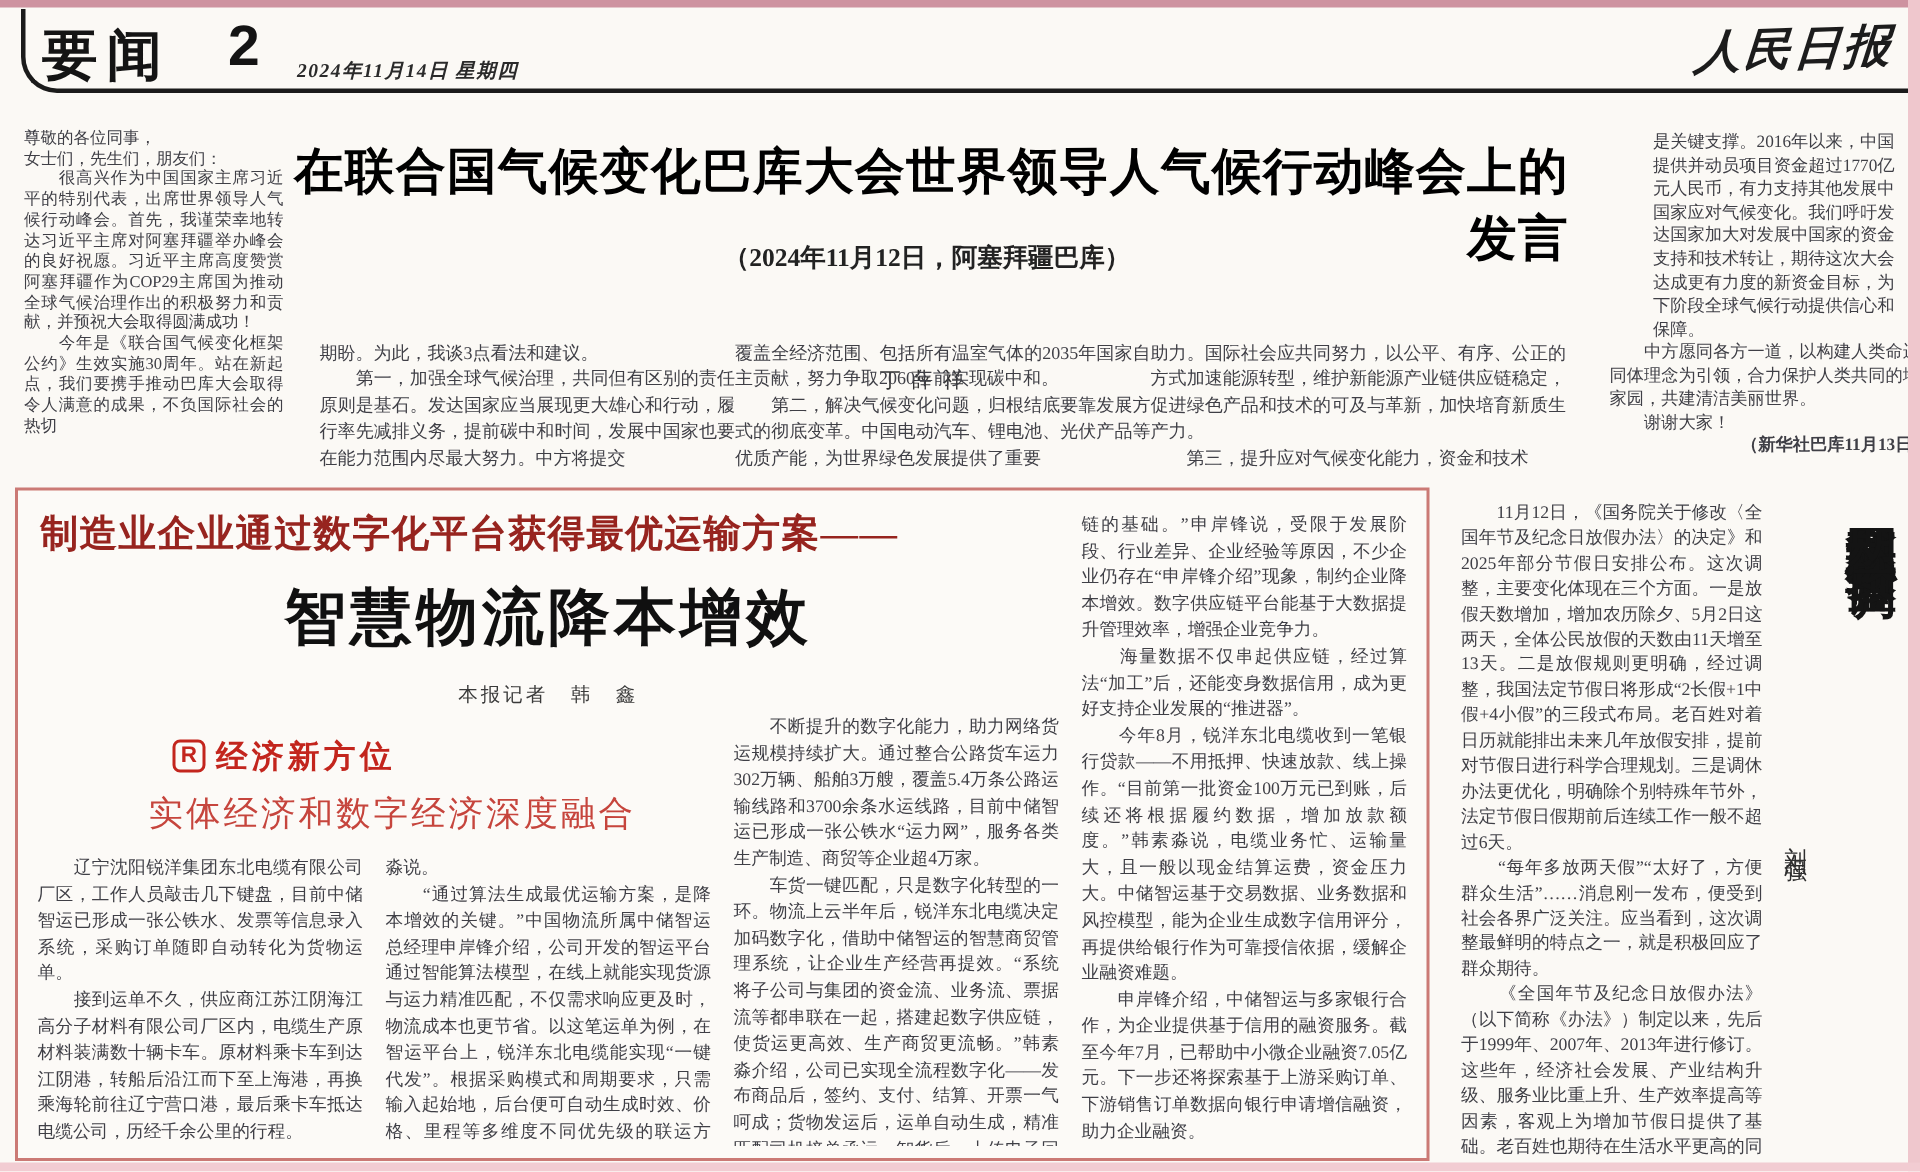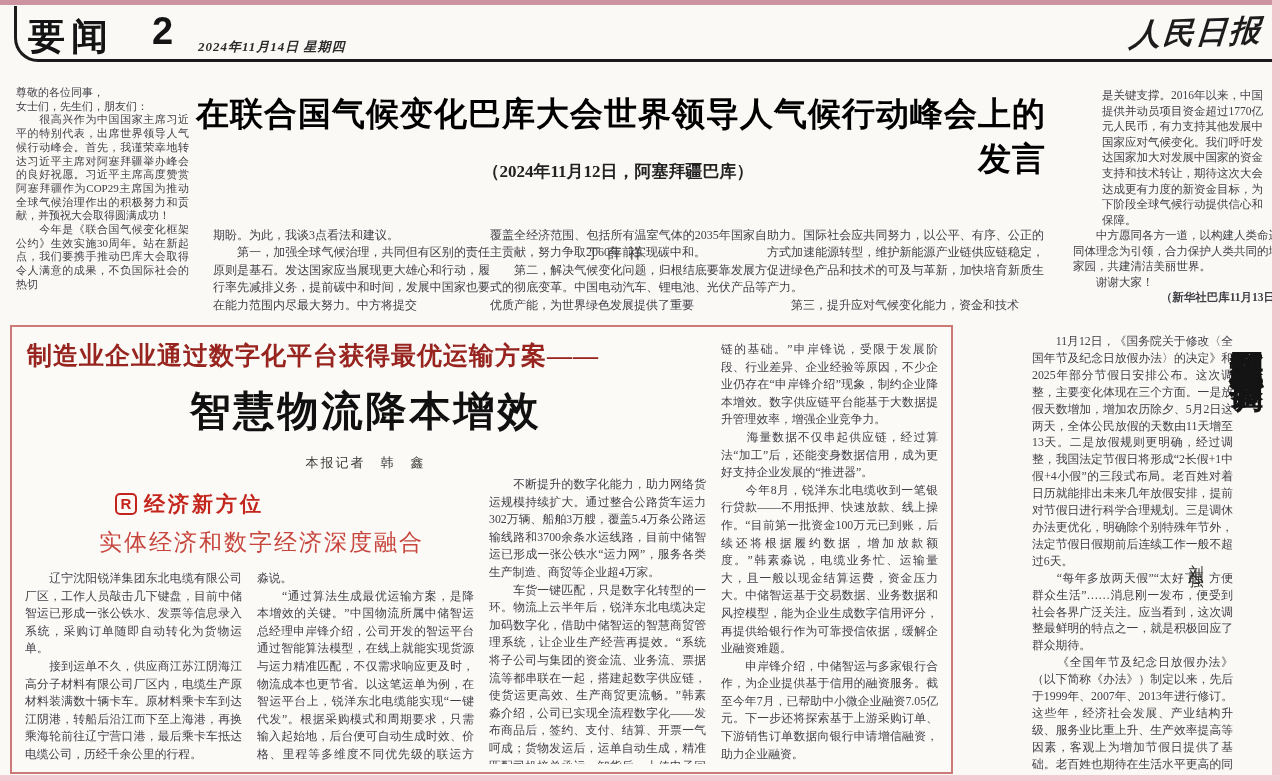--- a/index.html
+++ b/index.html
@@ -79,21 +79,21 @@
   .lg-badge-label { font-size:21px; font-weight:bold; color:#c3251d; letter-spacing:3px; font-family:"Liberation Sans", sans-serif; }
   .lg-subtitle { font-size:23px; color:#c6453d; letter-spacing:2px; margin-top:9px; font-family:"Liberation Sans", sans-serif; }
   .lg-col { font-size:11.8px; line-height:17.6px; overflow:hidden; }
   .lg-col1 { grid-column:1; grid-row:3; }
   .lg-col2 { grid-column:2; grid-row:3; }
   .lg-col3 { grid-column:3; grid-row:2/4; }
   .lg-col4 { grid-column:4; grid-row:1/4; padding-top:4px; }
 
   
   .hl-body {
-    position:absolute; left:1032px; top:333px; width:201px; height:441px; overflow:hidden;
+    position:absolute; left:974px; top:333px; width:201px; height:441px; overflow:hidden;
     font-size:11.8px; line-height:16.9px;
   }
   .hl-author {
     position:absolute; left:1186px; top:552px; height:80px;
     writing-mode:vertical-rl; font-size:15px; letter-spacing:5px; color:#2e2e2e;
   }
   .hl-vtitle {
     position:absolute; left:1211px; top:352px; width:58px; height:424px; overflow:hidden;
     writing-mode:vertical-rl; font-size:34px; font-weight:900; color:#141414;
     letter-spacing:-3px; font-family:"Liberation Serif", serif; text-align:left;

